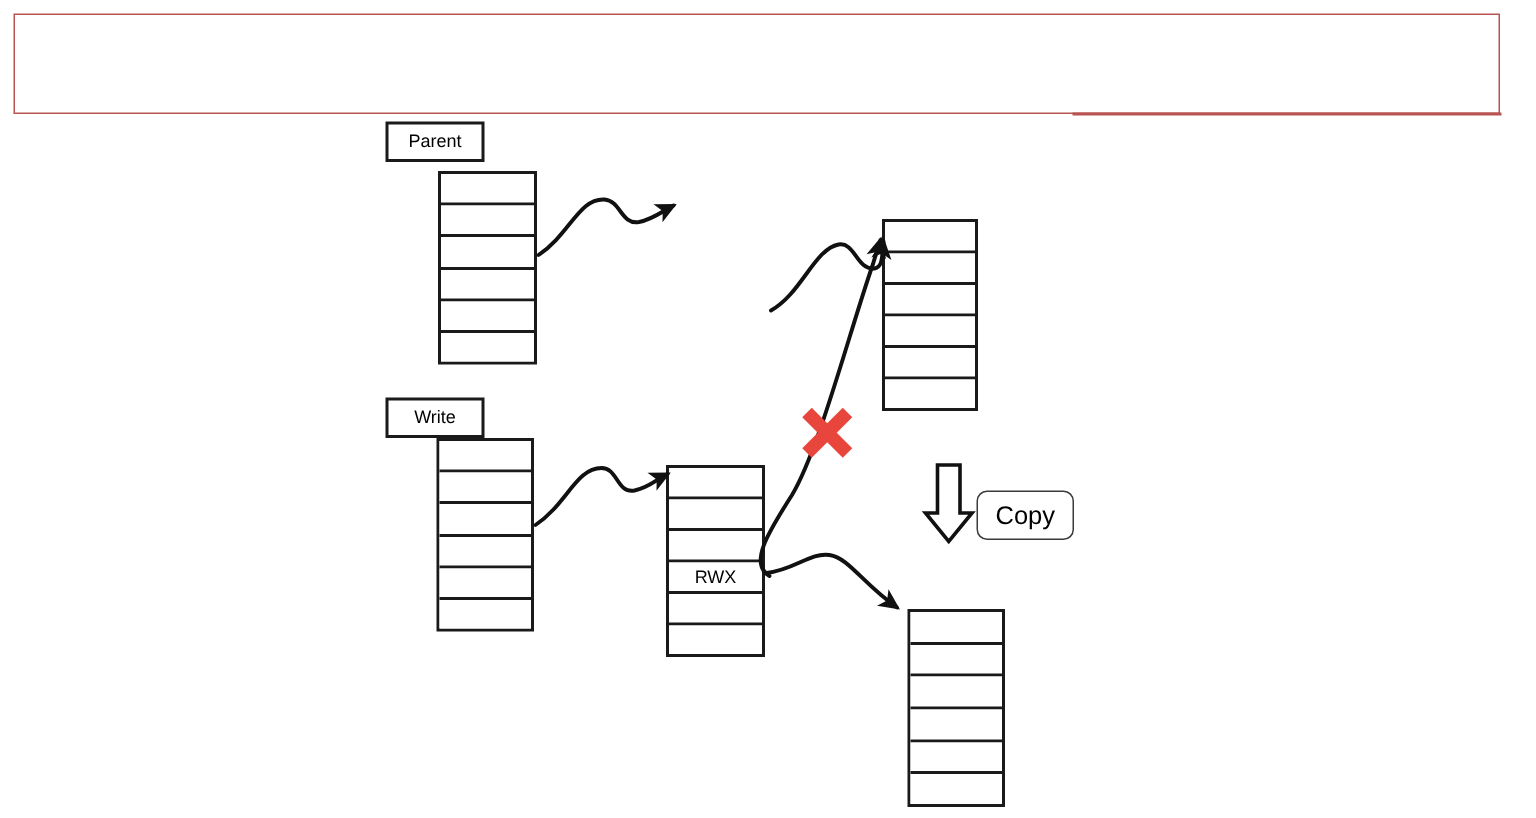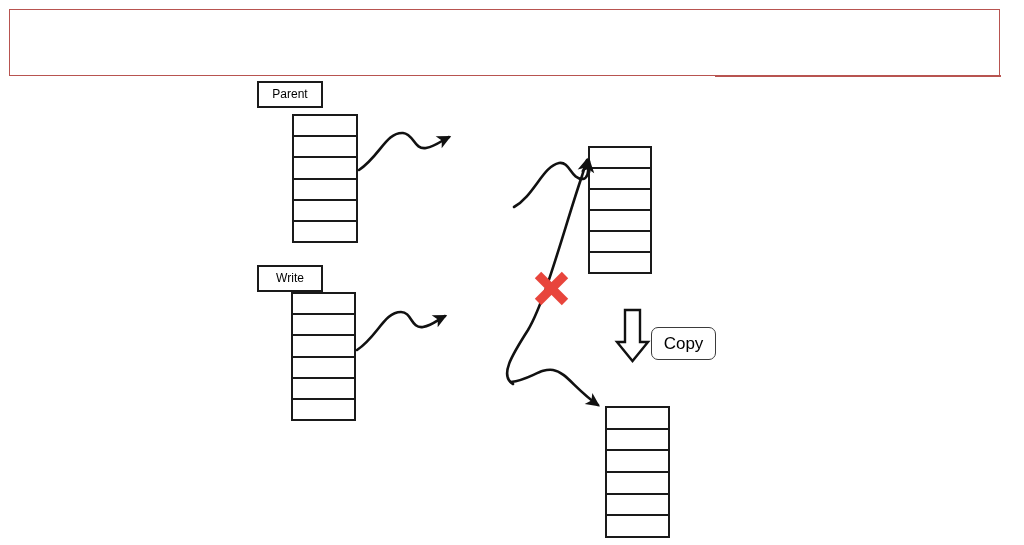--- a/index.html
+++ b/index.html
@@ -221,20 +221,40 @@
         <span class="celllabel"></span>
       </div>
     <div class="memcell">
         <span class="celllabel"></span>
       </div>
     <div class="memcell">
         <span class="celllabel"></span>
       </div>
   </div>
 
+  <div class="memcol" style="left:444px; top:310px; width:66px; height:128px;">
+    <div class="memcell">
+        <span class="celllabel"></span>
+      </div>
+    <div class="memcell">
+        <span class="celllabel"></span>
+      </div>
+    <div class="memcell">
+        <span class="celllabel"></span>
+      </div>
+    <div class="memcell">
+        <span class="celllabel">RWX</span>
+      </div>
+    <div class="memcell">
+        <span class="celllabel"></span>
+      </div>
+    <div class="memcell">
+        <span class="celllabel"></span>
+      </div>
+  </div>
 
   <div class="memcol" style="left:605px; top:406px; width:65px; height:132px;">
     <div class="memcell">
         <span class="celllabel"></span>
       </div>
     <div class="memcell">
         <span class="celllabel"></span>
       </div>
     <div class="memcell">
         <span class="celllabel"></span>

